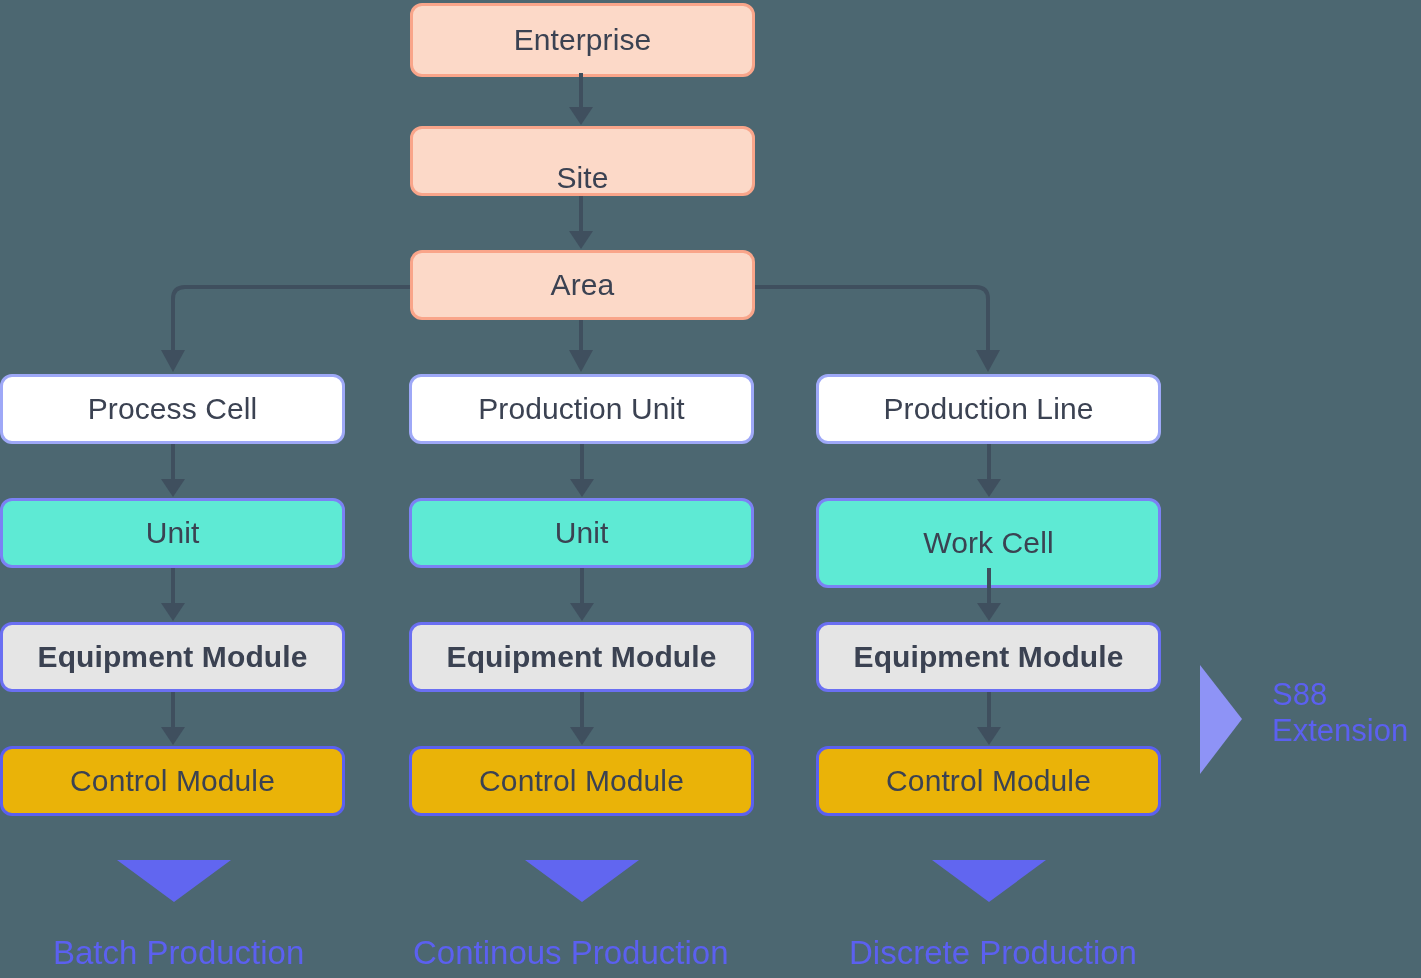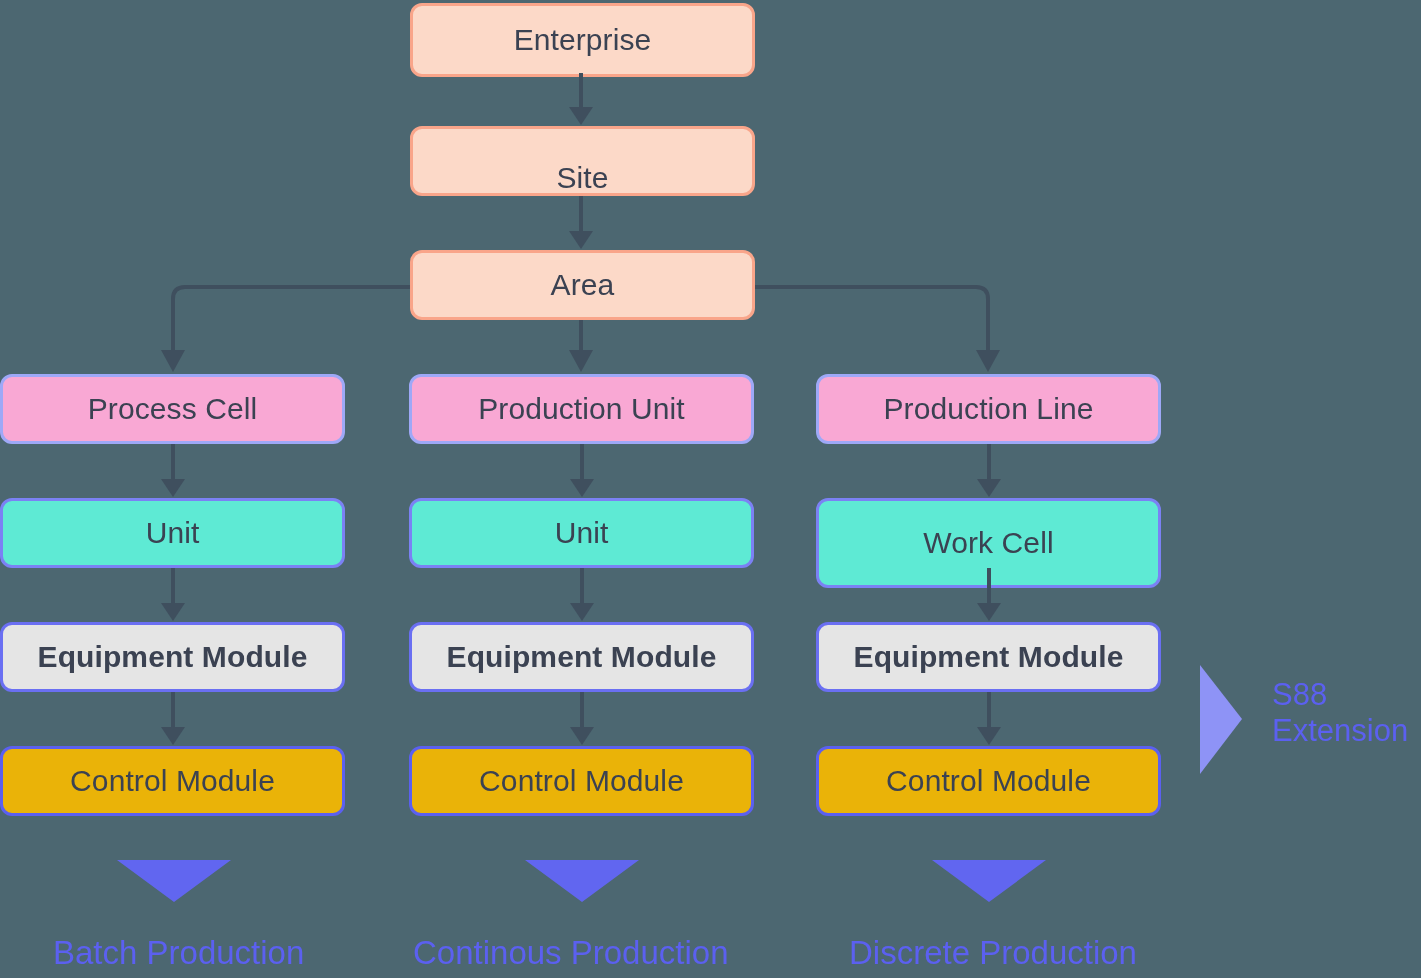--- a/index.html
+++ b/index.html
@@ -31,21 +31,21 @@
     line-height: 1;
     letter-spacing: 0.1px;
     white-space: nowrap;
   }
 
   .tier-orange {
     background: #fcd9c8;
     border-color: #f9a58a;
   }
   .tier-b1 {
-    background: #f9a8d4;
+    background: #ffffff;
     border-color: #9ea8f7;
     align-items: center;
   }
   .tier-b2 {
     background: #5eead4;
     border-color: #7b81f4;
   }
   .tier-b3 {
     background: #e5e5e5;
     border-color: #6a6ff2;

